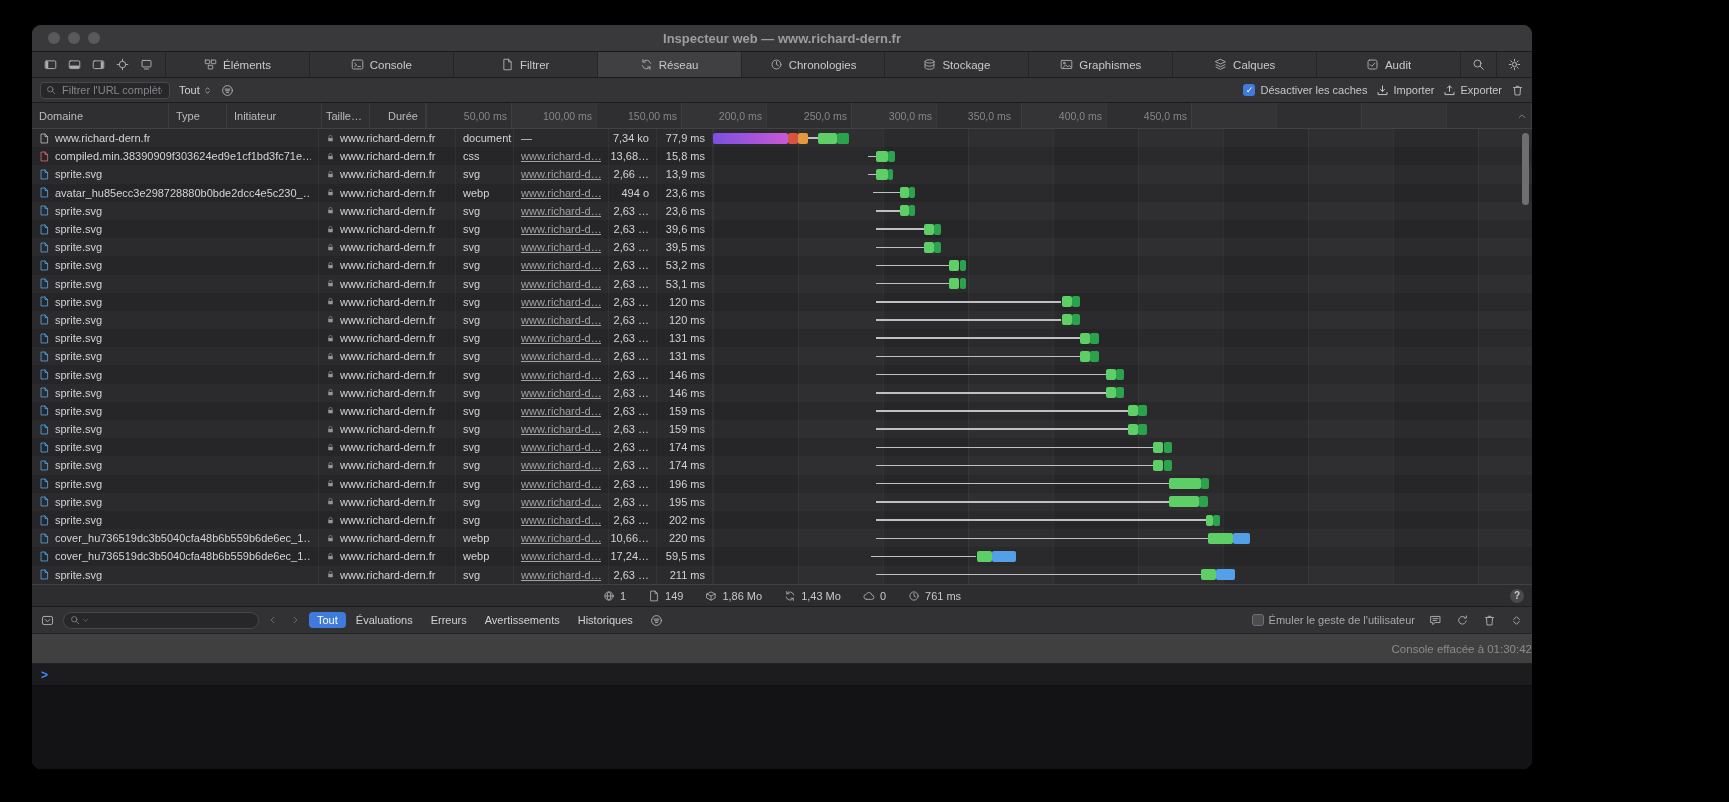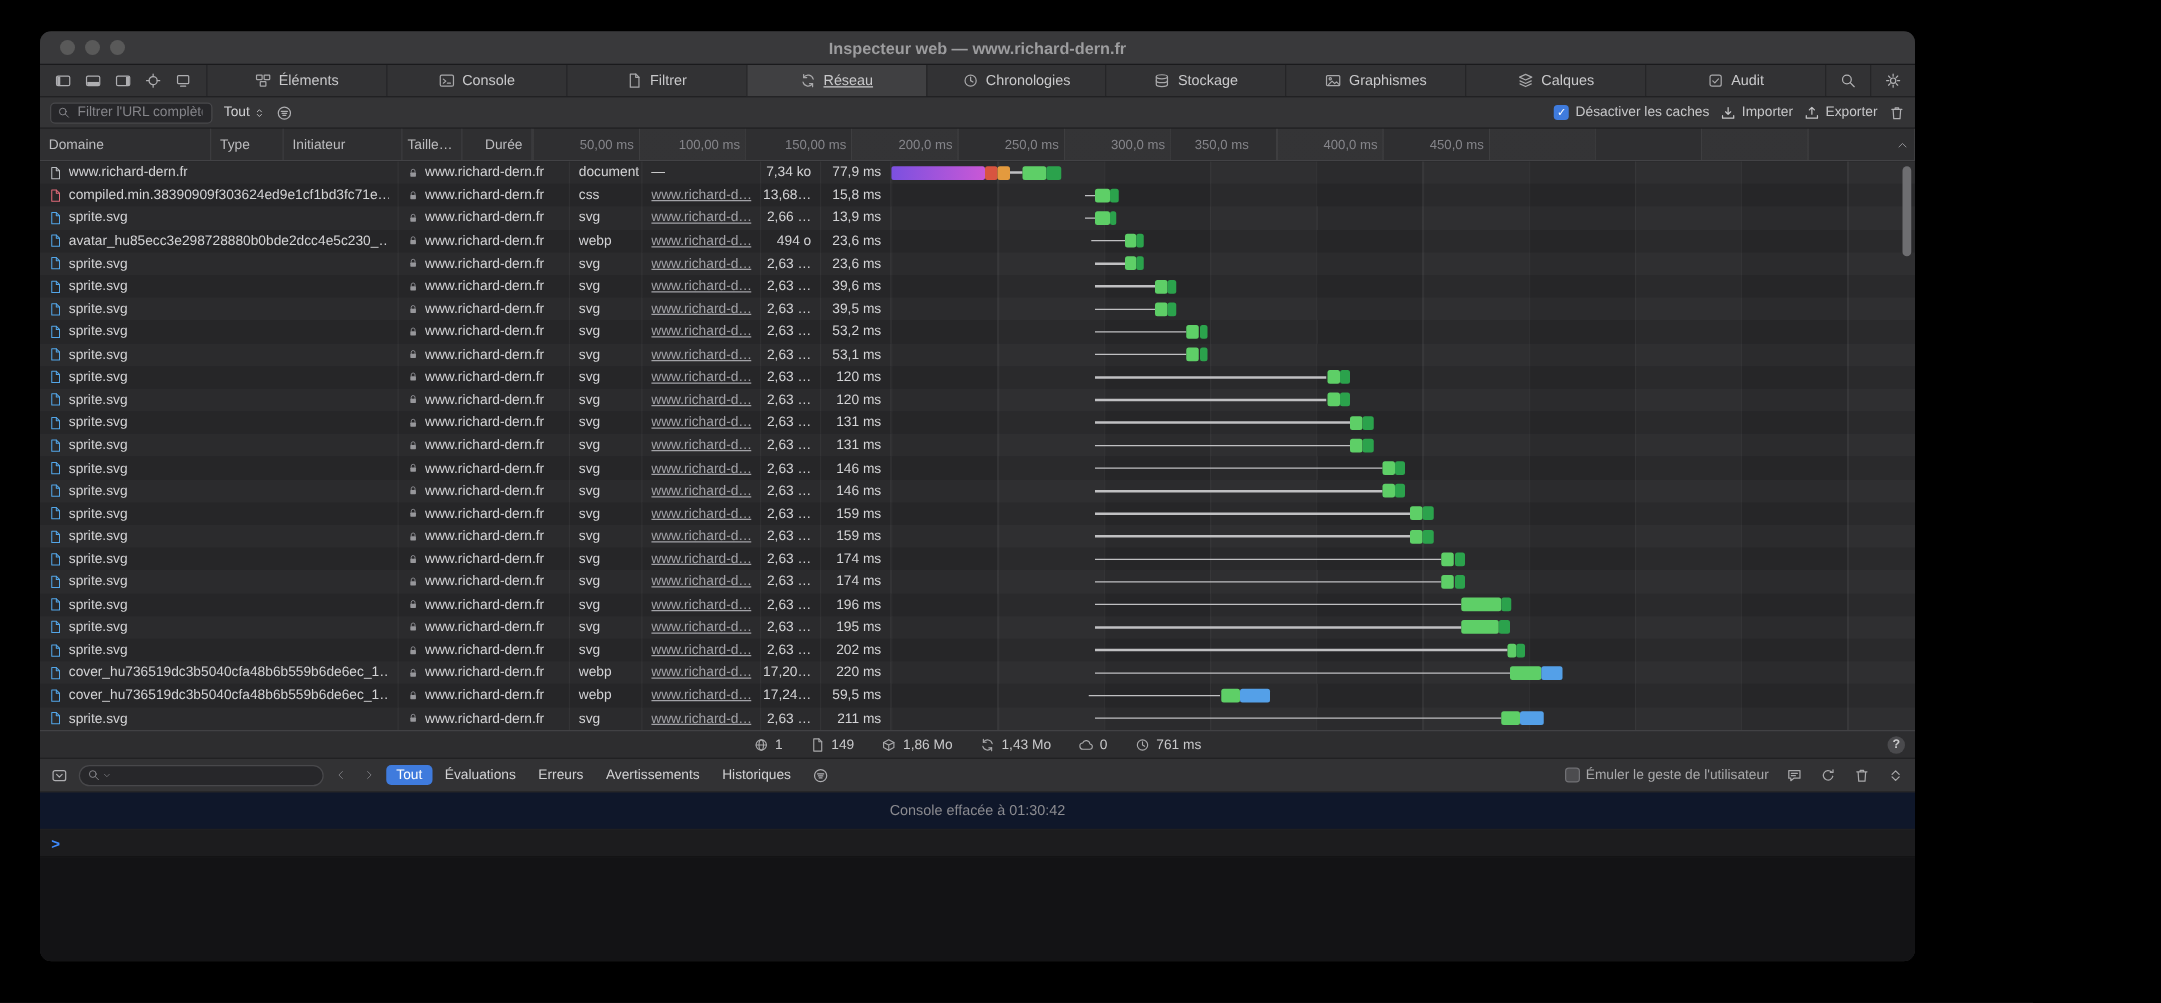--- a/index.html
+++ b/index.html
@@ -13,21 +13,21 @@
     display:flex;align-items:center;justify-content:center;}
   .lights{position:absolute;left:16px;display:flex;gap:8px;}
   .light{width:12px;height:12px;border-radius:50%;background:#595959;}
   .title{font-size:13px;color:#9d9d9f;font-weight:bold;}
   
   .main-toolbar{flex:0 0 26px;background:#323234;border-bottom:1px solid #1c1c1e;display:flex;align-items:stretch;font-size:11.5px;}
   .tool-icons{display:flex;align-items:center;gap:11px;padding:0 12px;color:#b3b3b5;}
   .tabs{flex:1;display:flex;}
   .tab{flex:1;display:flex;align-items:center;justify-content:center;gap:6px;color:#c9c9cb;border-left:1px solid #252527;cursor:default;}
   .tab .icn{color:#a8a8aa;display:flex;}
-  .tab.active{background:rgba(255,255,255,.07);text-decoration:underline;}
+  .tab.active{background:rgba(255,255,255,.07);}
   .toolbar-right{display:flex;align-items:stretch;}
   .tbtn{display:flex;align-items:center;padding:0 11px;border-left:1px solid #252527;color:#b3b3b5;}
   
   .net-toolbar{flex:0 0 25px;background:#343436;border-bottom:1px solid #1c1c1e;display:flex;align-items:center;gap:9px;padding:0 8px;font-size:11px;color:#c7c7c9;}
   .filter-input{width:130px;height:17px;background:#27272a;border:1px solid #48484b;border-radius:4px;display:flex;align-items:center;gap:4px;padding:0 5px;color:#8b8b90;}
   .filter-input input{flex:1;min-width:0;background:transparent;border:none;outline:none;color:#e0e0e2;font-size:11px;font-family:inherit;}
   .filter-input input::placeholder{color:#85858a;}
   .scope{display:flex;align-items:center;gap:3px;color:#d2d2d4;}
   .icnbtn{display:flex;align-items:center;color:#aeaeb1;}
   .spacer{flex:1;}
@@ -77,22 +77,22 @@
     display:flex;align-items:center;gap:9px;padding:0 9px;font-size:11px;color:#c9c9cb;}
   .search-field{width:196px;height:17px;background:#27272a;border:1px solid #48484b;border-radius:9px;
     display:flex;align-items:center;gap:2px;padding:0 6px;color:#8b8b90;}
   .search-field input{flex:1;min-width:0;background:transparent;border:none;outline:none;color:#e0e0e2;font-size:11px;font-family:inherit;}
   .navs{display:flex;gap:12px;color:#7c7c80;align-items:center;}
   .ctabs{display:flex;align-items:center;gap:2px;}
   .ctab{padding:2px 8px;border-radius:4px;color:#d2d2d4;}
   .ctab.active{background:#3f7bdd;color:#fff;}
   .c-right{margin-left:auto;display:flex;align-items:center;gap:14px;color:#a9a9ab;}
   
-  .console-cleared{flex:0 0 30px;display:flex;align-items:center;justify-content:center;color:#8b8b90;
-    font-size:11.5px;background:#0f172a;border-bottom:1px solid #1f1f21;}
+  .console-cleared{flex:0 0 30px;display:flex;align-items:center;justify-content:flex-end;color:#8b8b90;
+    font-size:11.5px;background:#404040;border-bottom:1px solid #1f1f21;}
   .console-prompt{flex:0 0 22px;background:#1c1c1e;border-bottom:1px solid #101012;display:flex;align-items:center;padding:0 9px;}
   .prompt-chevron{color:#3e8bff;font-weight:bold;font-size:12px;}
   .console-fill{flex:1;background:#131315;}
   .icn svg{display:block;}
 </style>
 </head>
 <body>
 
 <div class="window">
 
@@ -316,21 +316,21 @@
         <div class="hcell num" style="width: 48px;">Taille…</div>
         <div class="hcell num" style="width: 56px;">Durée</div>
       </div>
     <div class="wf-head">
         <div class="tick" style="left: 85px;">50,00 ms</div>
         <div class="tick" style="left: 170px;">100,00 ms</div>
         <div class="tick" style="left: 255px;">150,00 ms</div>
         <div class="tick" style="left: 340px;">200,0 ms</div>
         <div class="tick" style="left: 425px;">250,0 ms</div>
         <div class="tick" style="left: 510px;">300,0 ms</div>
-        <div class="tick" style="left: 577px;">350,0 ms</div>
+        <div class="tick" style="left: 589px;">350,0 ms</div>
         <div class="tick" style="left: 680px;">400,0 ms</div>
         <div class="tick" style="left: 765px;">450,0 ms</div>
       </div>
     <span class="scroll-top">
         <span class="icn">
           <svg width="10" height="10" viewBox="0 0 16 16" fill="none" stroke="currentColor" stroke-width="1.2" stroke-linecap="round" stroke-linejoin="round">
             <path d="M3.5 10.5L8 6l4.5 4.5"></path>
           </svg>
         </span>
       </span>
@@ -1084,21 +1084,21 @@
                 <rect x="4" y="7" width="8" height="6" rx="1" fill="currentColor" stroke="none"></rect>
               </svg>
             </span>
           </span>
           <span>www.richard-dern.fr</span>
         </div>
         <div class="cell" style="width: 58px;">webp</div>
         <div class="cell" style="width: 95px;">
           <span class="link ellip">www.richard-d…</span>
         </div>
-        <div class="cell num" style="width: 48px;">17,20…</div>
+        <div class="cell num" style="width: 48px;">10,66…</div>
         <div class="cell num" style="width: 56px;">220 ms</div>
         <div class="wf">
           <div class="seg stem" style="left: 163.2px; width: 331.5px; background: rgb(192, 192, 194);"></div>
           <div class="seg wait" style="left: 494.7px; width: 25.5px; background: rgb(94, 207, 103);"></div>
           <div class="seg img" style="left: 520.2px; width: 17px; background: rgb(84, 160, 232);"></div>
         </div>
       </div>
       <div class="row">
         <div class="cell" style="width: 287px;">
           <span class="icn" style="color:#53a6e8">

